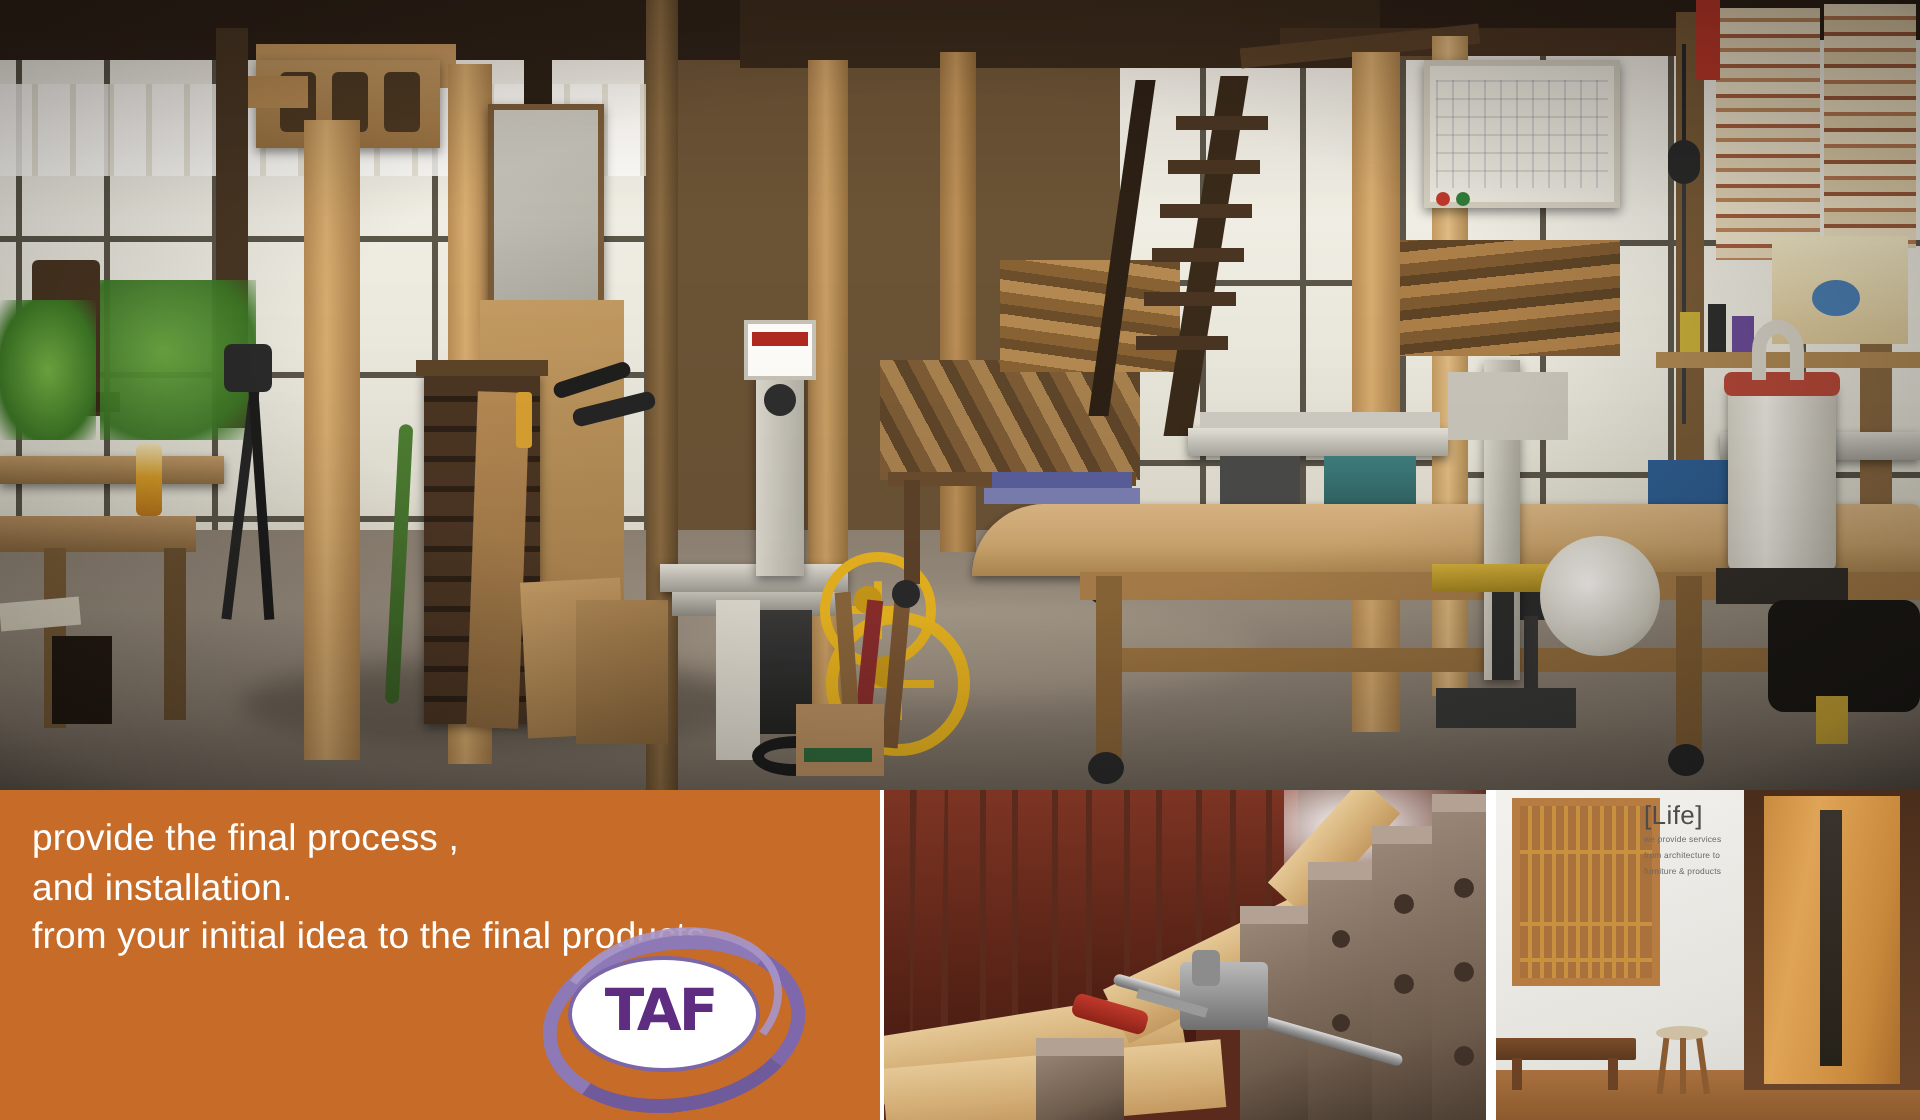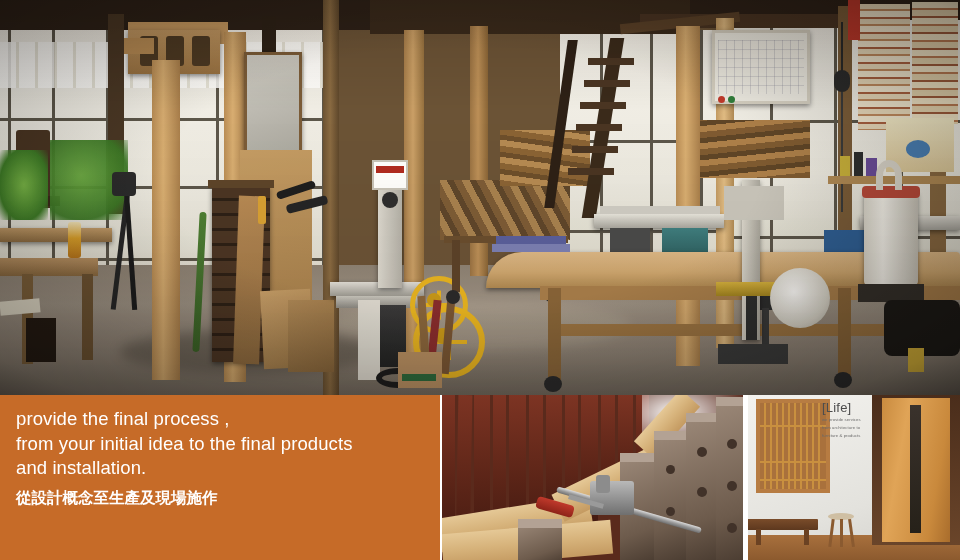--- a/index.html
+++ b/index.html
@@ -327,25 +327,24 @@
 
     <div class="warm"></div>
     <div class="vignette"></div>
   </div>
 
   <div id="band">
 
     <div id="caption">
       <div class="en">
         <div>provide the final process ,</div>
+        <div>and installation.</div>
         <div>from your initial idea to the final products</div>
-        <div>and installation.</div>
       </div>
       <div class="zh">
-        <div>從設計概念至生產及現場施作</div>
       </div>
     </div>
 
     <div id="midphoto" role="img" aria-label="Laminated wood strips clamped into a curved bending form with bar clamps">
       <div class="slat" style="left:-4px;width:17px;height:150px;"></div>
       <div class="slat" style="left:15px;width:14px;height:160px;transform:rotate(1deg);"></div>
       <div class="slat" style="left:32px;width:16px;height:145px;"></div>
       <div class="slat" style="left:51px;width:13px;height:155px;"></div>
       <div class="slat" style="left:67px;width:17px;height:140px;"></div>
       <div class="slat" style="left:87px;width:14px;height:150px;"></div>
@@ -427,14 +426,20 @@
         <div class="sub">we provide services</div>
         <div class="sub">from architecture to</div>
         <div class="sub">furniture &amp; products</div>
       </div>
     </div>
 
     <div class="sep" style="left:440px;top:0;width:2px;height:165px;"></div>
     <div class="sep" style="left:743px;top:0;width:5px;height:165px;"></div>
   </div>
 
+  <div id="taf">
+    <div class="sw swoosh"></div>
+    <div class="sw swoosh2"></div>
+    <div class="disc"></div>
+    <div class="txt">TAF</div>
+  </div>
 
 </div>
 
 </body></html>

